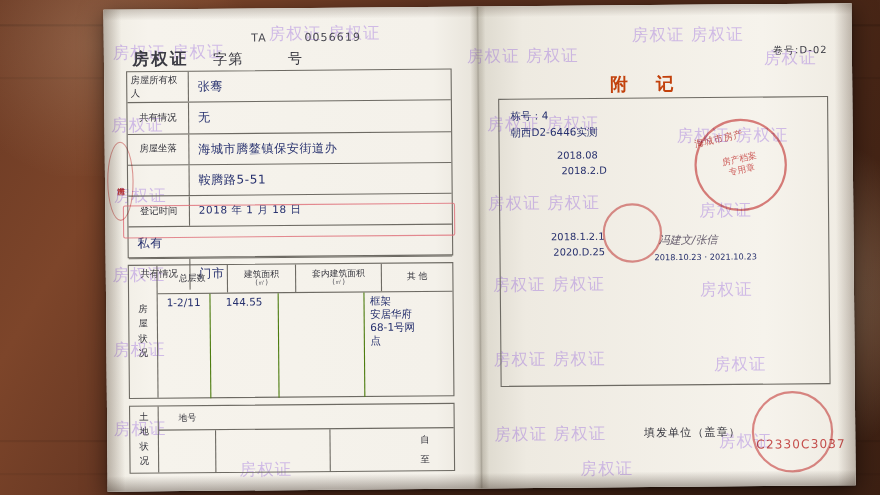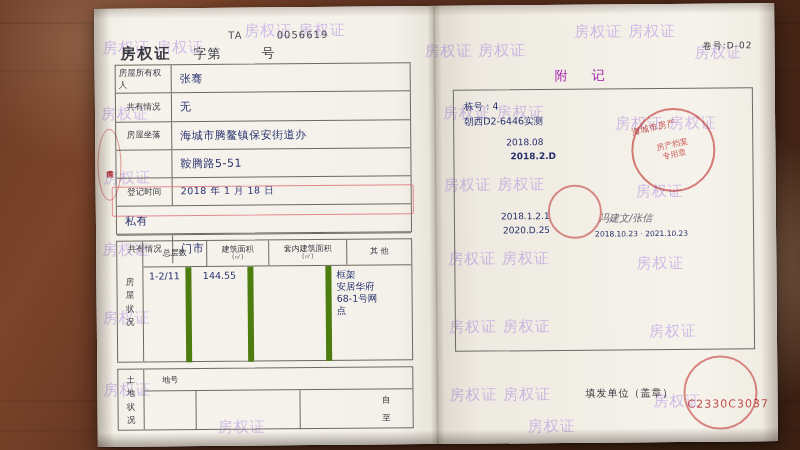--- a/index.html
+++ b/index.html
@@ -243,21 +243,21 @@
   }
   .hh:last-child { border-right: none; }
   .hh .unit { font-size: 6.5px; color: #5a5a62; }
   .house-vals {
     display: flex;
     height: 95px;
     box-sizing: border-box;
   }
   .hv {
     box-sizing: border-box;
-    border-right: 6px solid #4d7c0f;
+    border-right: 1px solid #4d7c0f;
     padding: 3px 2px 0 2px;
     font-size: 9.5px;
     color: #26306e;
     text-align: center;
     line-height: 1.25;
   }
   .hv:last-child { border-right: none; }
   .hv.left { text-align: left; padding-left: 5px; }
 
   
@@ -300,24 +300,24 @@
   .vol-no {
     position: absolute;
     right: 22px; top: 36px;
     font-size: 9px;
     color: #3e3e46;
     letter-spacing: 1px;
   }
   .fuji {
     position: absolute;
     left: 120px; top: 62px;
-    font-size: 13px;
-    color: #a21caf;
+    font-size: 16px;
+    color: #c2410c;
     letter-spacing: 10px;
-    font-weight: normal;
+    font-weight: bold;
   }
   .tbl-fuji {
     position: absolute;
     left: 18px; top: 84px;
     width: 300px; height: 262px;
     border: 1px solid #6d6a63;
     box-sizing: border-box;
   }
   .fuji-note {
     position: absolute;
@@ -568,21 +568,21 @@
 
       <div class="fuji">附 记</div>
 
       <div class="tbl-fuji">
         <div class="fuji-note">
           <div>栋号：4</div>
           <div>朝西D2-6446实测</div>
         </div>
 
         <div class="handwrite-blue" style="left:52px; top:46px;">2018.08</div>
-        <div class="handwrite-blue" style="left:56px; top:60px;font-weight:bold;">2018.2.D</div>
+        <div class="handwrite-blue" style="left:56px; top:60px;">2018.2.D</div>
         <div class="handwrite-blue" style="left:46px; top:120px;">2018.1.2.1</div>
         <div class="handwrite-blue" style="left:48px; top:134px;">2020.D.25</div>
         <div class="sign-script" style="left:144px; top:122px;">冯建文/张信</div>
         <div class="handwrite-blue" style="left:140px; top:140px; font-size:7.5px;">2018.10.23 · 2021.10.23</div>
       </div>
 
       <div class="stamp-big">
         <div class="inner">房产档案<br>专用章</div>
       </div>
       <div class="stamp-sm2"></div>

